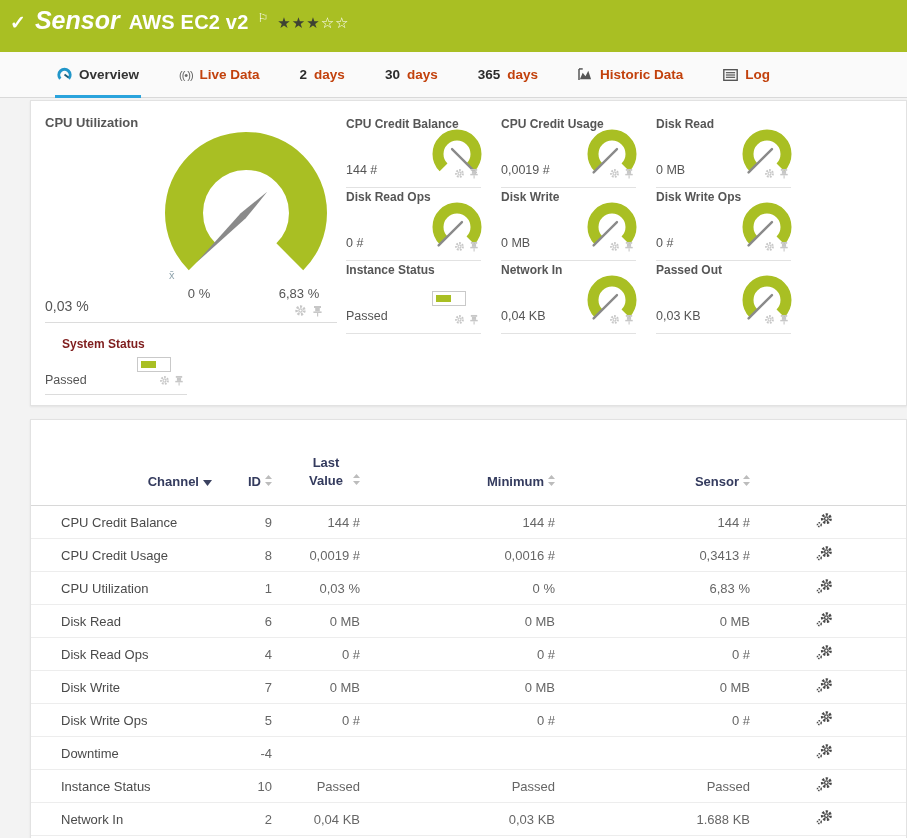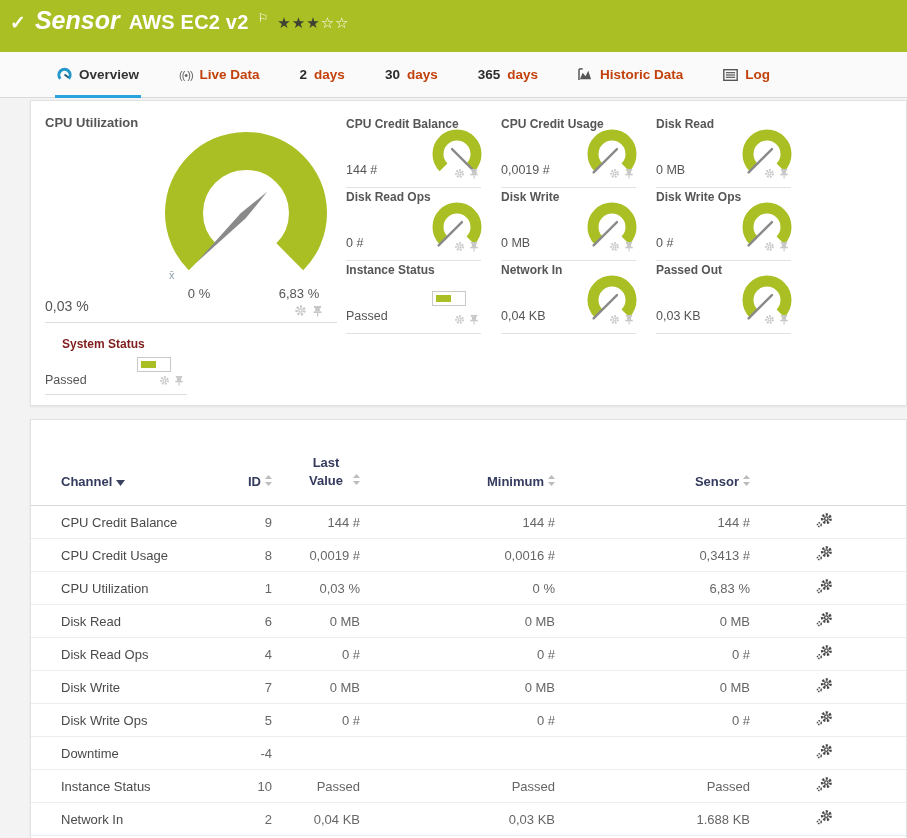--- a/index.html
+++ b/index.html
@@ -82,21 +82,21 @@
   .tile-battery { position:absolute; left:86px; top:30px; }
   .tile-value { position:absolute; left:0; top:48px; font-size:12.5px; color:#555; }
   .tile-icons { position:absolute; right:2px; top:53px; display:flex; gap:4px; align-items:center; }
   .mini-icon { display:inline-flex; }
 
   
   table { width:100%; border-collapse:collapse; table-layout:fixed; }
   col.c-ch { width:195px; } col.c-id { width:60px; } col.c-last { width:88px; }
   col.c-min { width:195px; } col.c-max { width:195px; } col.c-act { width:120px; }
   th { color:#343b5e; font-size:13px; font-weight:bold; text-align:right; padding:34px 14px 16px 0; border-bottom:1px solid #d8d8d8; vertical-align:bottom; }
-  th.h-ch { text-align:left; padding-left:30px; }
+  th.h-ch { text-align:right; padding-left:38px; }
   th.h-act, td.c-act { text-align:center; }
   th .sort-ud, th .sort-desc { margin-left:4px; vertical-align:baseline; }
   .th-wrap { display:inline-block; width:46px; text-align:center; line-height:1.35; }
   td { font-size:13px; color:#666; height:33px; text-align:right; padding-right:14px; border-bottom:1px solid #ededed; }
   td.c-ch { text-align:left; padding-left:30px; color:#4a4a4a; }
   td.c-act { padding-right:0; }
   .row-gear { display:inline-flex; cursor:pointer; }
 </style>
 </head>
 <body>

